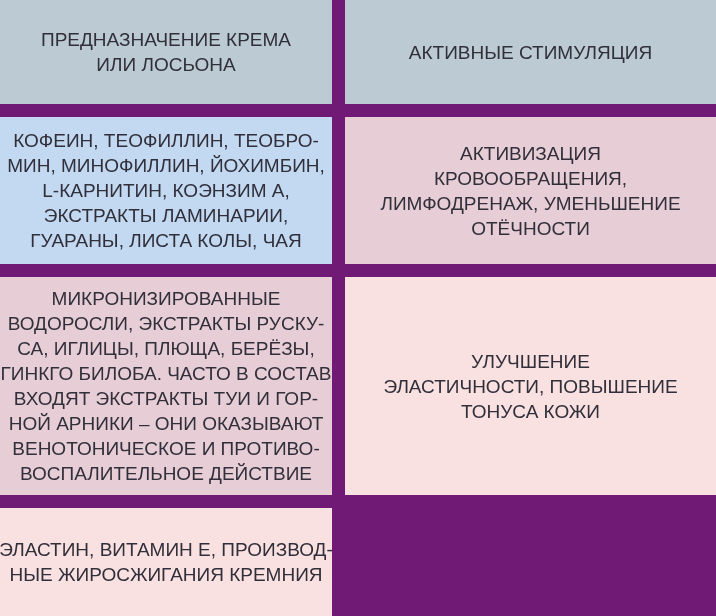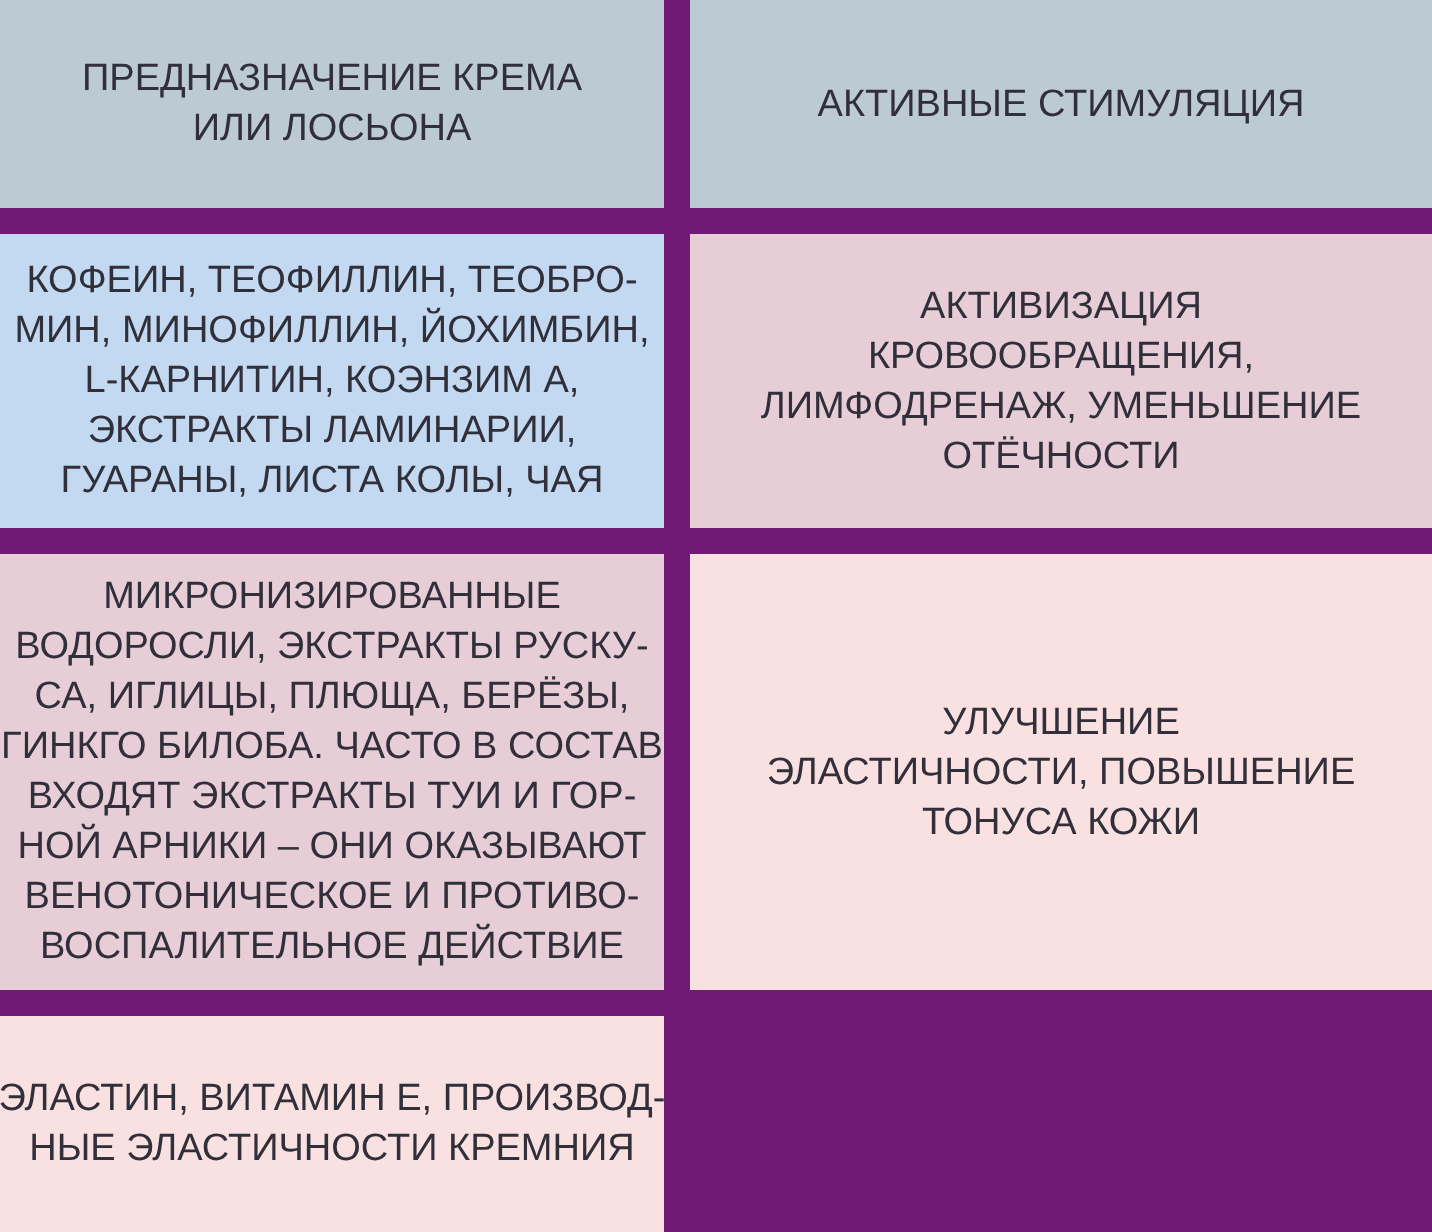--- a/index.html
+++ b/index.html
@@ -96,17 +96,17 @@
 ВОСПАЛИТЕЛЬНОЕ ДЕЙСТВИЕ</div>
     </div>
 
     <div class="cell bg-rose">
       <div class="cell-text">УЛУЧШЕНИЕ
 ЭЛАСТИЧНОСТИ, ПОВЫШЕНИЕ
 ТОНУСА КОЖИ</div>
     </div>
     <div class="cell bg-rose">
       <div class="cell-text">ЭЛАСТИН, ВИТАМИН Е, ПРОИЗВОД-
-НЫЕ ЭЛАСТИЧНОСТИ КРЕМНИЯ</div>
+НЫЕ ЖИРОСЖИГАНИЯ КРЕМНИЯ</div>
     </div>
 
   </div>
 </div>
 
 </body></html>

